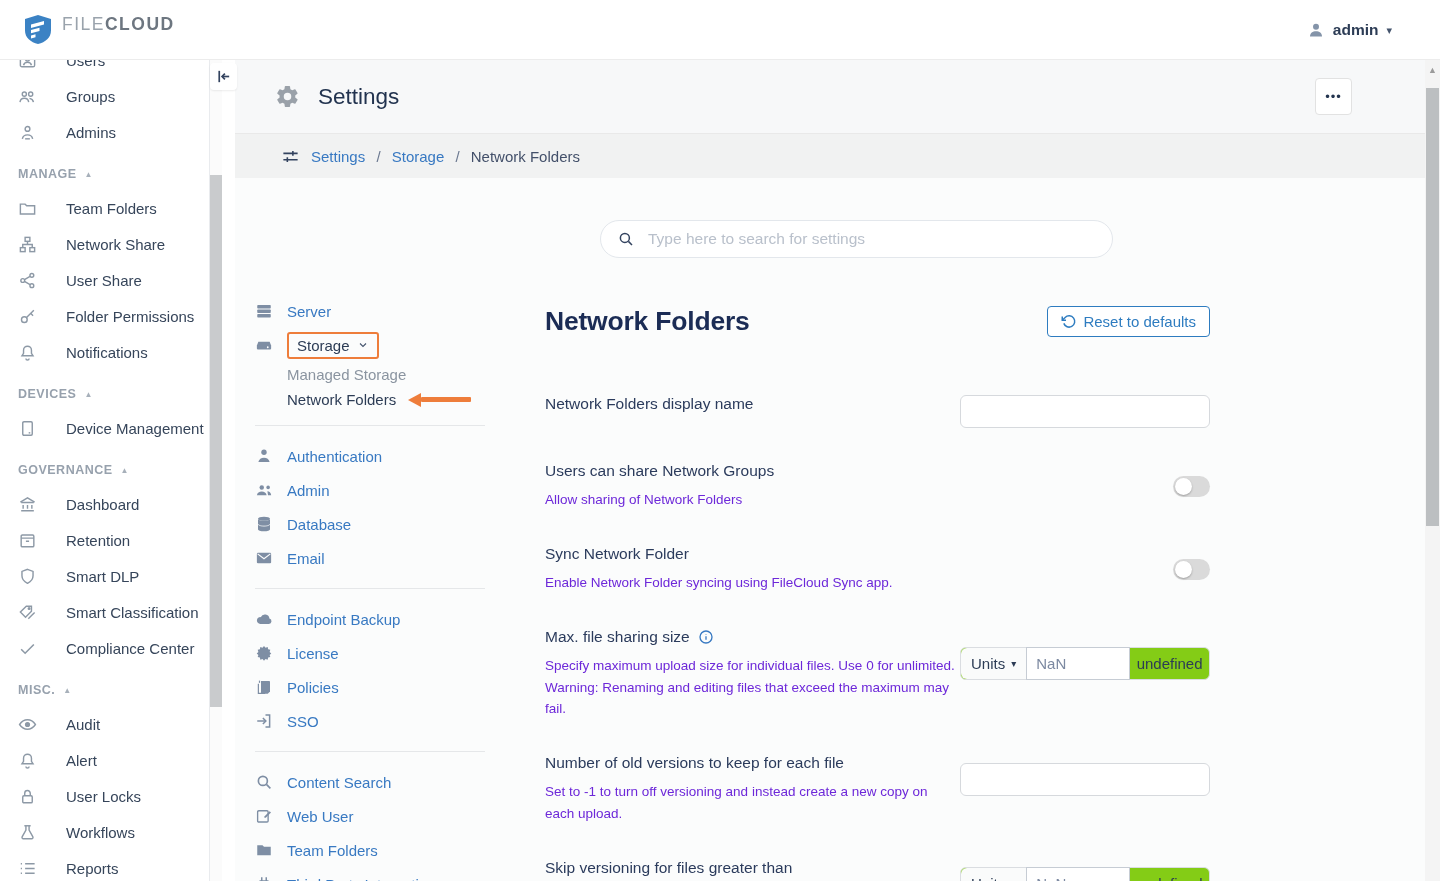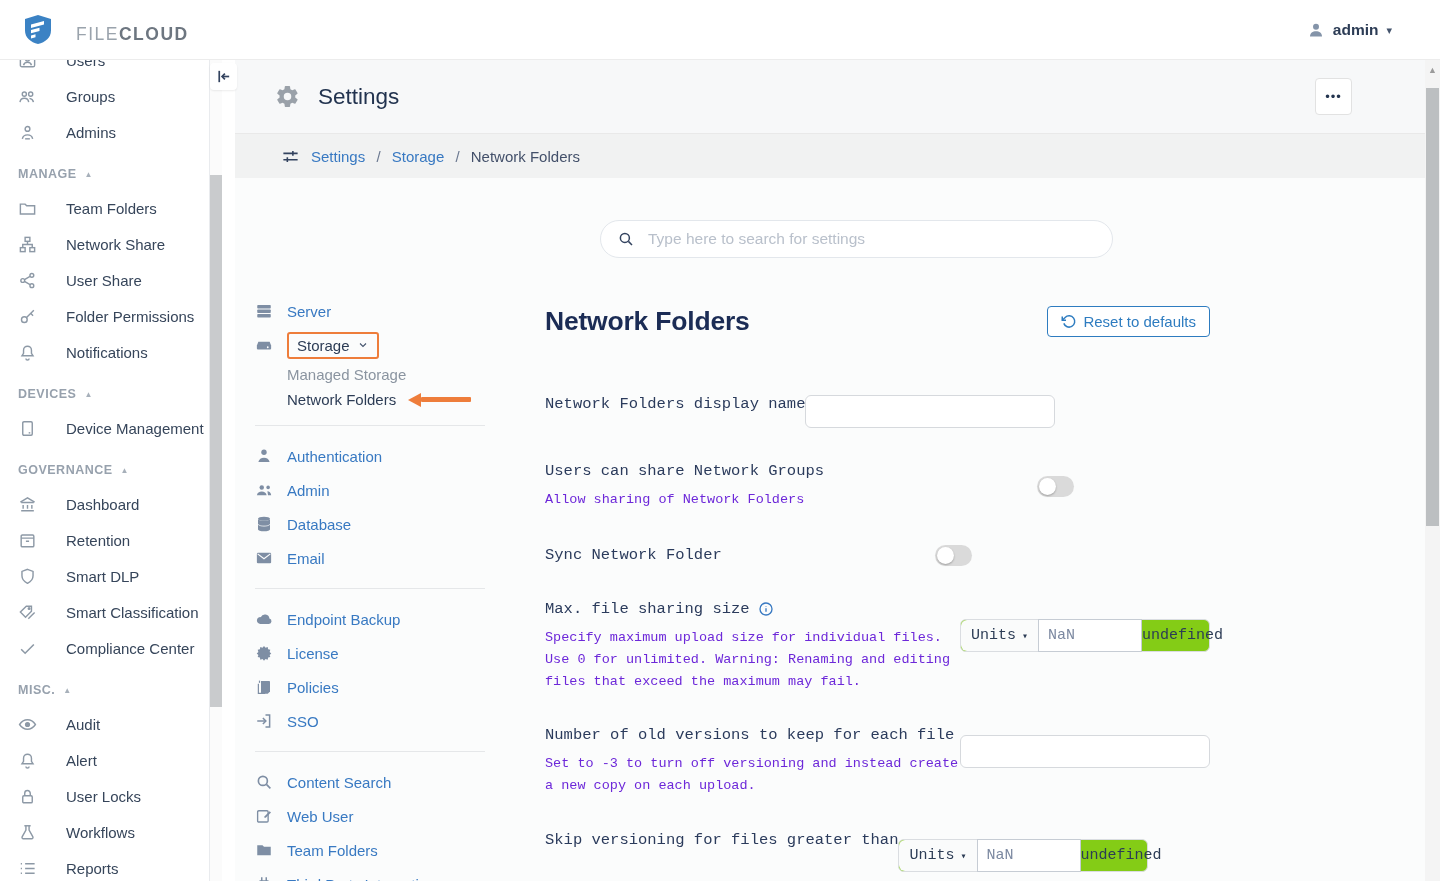--- a/index.html
+++ b/index.html
@@ -8,21 +8,21 @@
     width:1440px; height:881px; overflow:hidden; position:relative;
     background:#ffffff; font-family:"Liberation Sans","DejaVu Sans",sans-serif;
     color:#2c3c55;
   }
   svg { display:block; }
 
   
   .topbar { position:absolute; top:0; left:0; width:1440px; height:60px;
     background:#fff; border-bottom:1px solid #ececec; z-index:30;
     display:flex; align-items:center; justify-content:space-between; padding:0 48px 0 24px; }
-  .brand { display:flex; align-items:flex-end; gap:24px; }
+  .brand { display:flex; align-items:flex-start; gap:10px; }
   .brand-word { font-size:17.5px; letter-spacing:1.5px; }
   .brand-file { color:#9aa3ac; font-weight:400; }
   .brand-cloud { color:#6d7680; font-weight:700; }
   .userbox { display:flex; align-items:center; gap:8px; cursor:pointer; }
   .user-label { font-size:15.5px; font-weight:700; color:#2c3c55; }
   .user-caret { font-size:11px; color:#44546d; margin-top:2px; }
 
   
   .sidebar { position:absolute; top:60px; left:0; width:210px; bottom:0;
     background:#fff; border-right:1px solid #e9ebee; overflow:hidden; z-index:10; }
@@ -87,21 +87,21 @@
   .annot-arrow .shaft { width:50px; height:5px; background:#ee7d3b; border-radius:1px; }
 
   
   .form-col { margin-left:40px; width:665px; }
   .title-row { display:flex; justify-content:space-between; align-items:flex-start; }
   .panel-title { font-size:26.5px; font-weight:600; color:#1b2c55; margin:0; letter-spacing:-.2px; }
   .reset-btn { display:flex; align-items:center; gap:7px; height:31px; padding:0 13px;
     background:#fff; border:1px solid #2e7cc0; border-radius:4px; color:#2e7cc0;
     font-size:15px; font-family:inherit; cursor:pointer; }
   .fields { margin-top:58px; }
-  .field { display:flex; justify-content:flex-start; margin-bottom:34px;font-family:Liberation Mono, monospace; }
+  .field { display:flex; justify-content:space-between; margin-bottom:34px; }
   .field.center { align-items:center; }
   .f-left { max-width:420px; }
   .f-label { font-size:15.5px; color:#2b3b5c; display:flex; align-items:center; gap:8px; }
   .f-desc { font-size:13.5px; color:#6d28d9; line-height:1.62; margin-top:9px; }
   .f-right { width:250px; flex-shrink:0; }
   .txt-input { width:100%; height:33px; border:1px solid #d6d9dd; border-radius:6px;
     background:#fff; padding:0 10px; font-size:14.5px; font-family:inherit; color:#2c3c55; outline:none; }
   .toggle { width:37px; height:21px; border-radius:11px; background:#dadada;
     position:relative; cursor:pointer; flex-shrink:0; margin-left:auto; display:block; }
   .toggle .knob { position:absolute; top:2px; left:2px; width:17px; height:17px;
@@ -593,20 +593,21 @@
             <div class="f-right" style="display:flex;">
               <span class="toggle">
                   <span class="knob"></span>
                 </span>
             </div>
           </div>
 
           <div class="field center">
             <div class="f-left">
               <div class="f-label">Sync Network Folder</div>
+              <div class="f-desc">Enable Network Folder syncing using FileCloud Sync app.</div>
             </div>
             <div class="f-right" style="display:flex;">
               <span class="toggle">
                   <span class="knob"></span>
                 </span>
             </div>
           </div>
 
           <div class="field">
             <div class="f-left">
@@ -628,21 +629,21 @@
                 </button>
                 <input class="ug-input" type="text" value="NaN" style="">
                 <span class="ug-suffix">undefined</span>
               </div>
             </div>
           </div>
 
           <div class="field">
             <div class="f-left">
               <div class="f-label">Number of old versions to keep for each file</div>
-              <div class="f-desc">Set to -3 to turn off versioning and instead create a new copy on each upload.</div>
+              <div class="f-desc">Set to -1 to turn off versioning and instead create a new copy on each upload.</div>
             </div>
             <div class="f-right" style="padding-top:9px;">
               <input class="txt-input" type="text" value="" style="">
             </div>
           </div>
 
           <div class="field">
             <div class="f-left">
               <div class="f-label">Skip versioning for files greater than</div>
 

